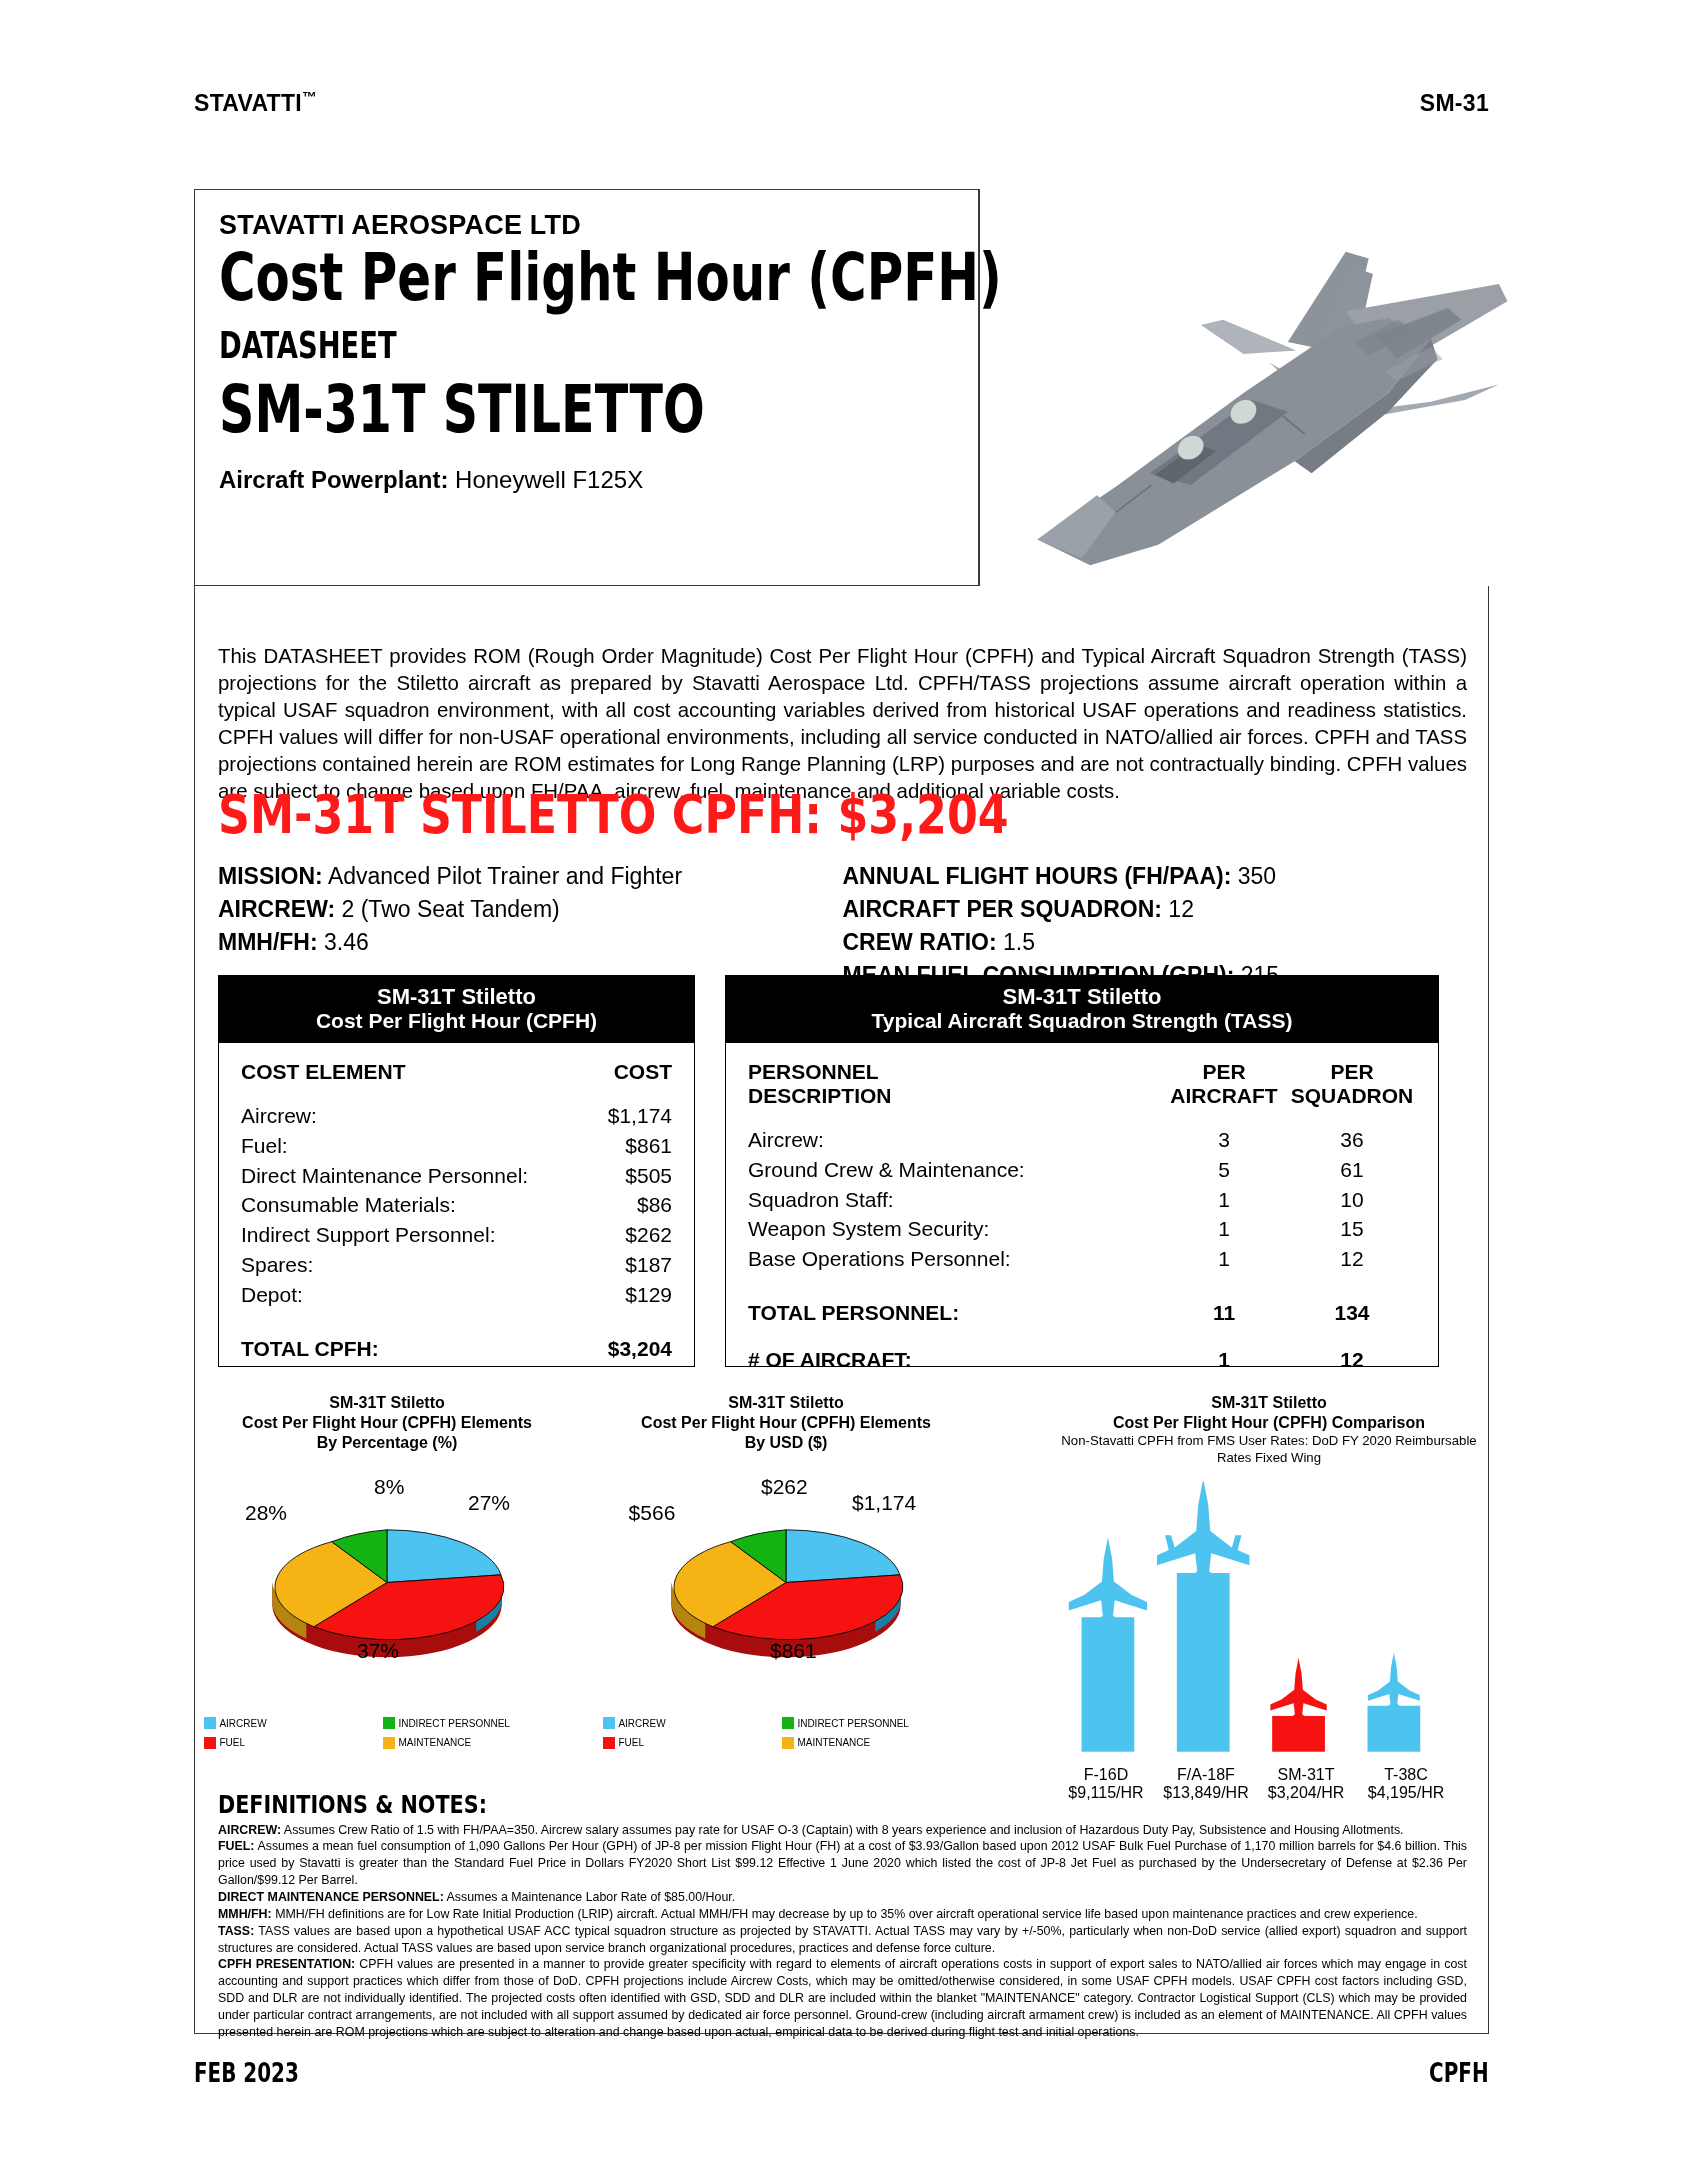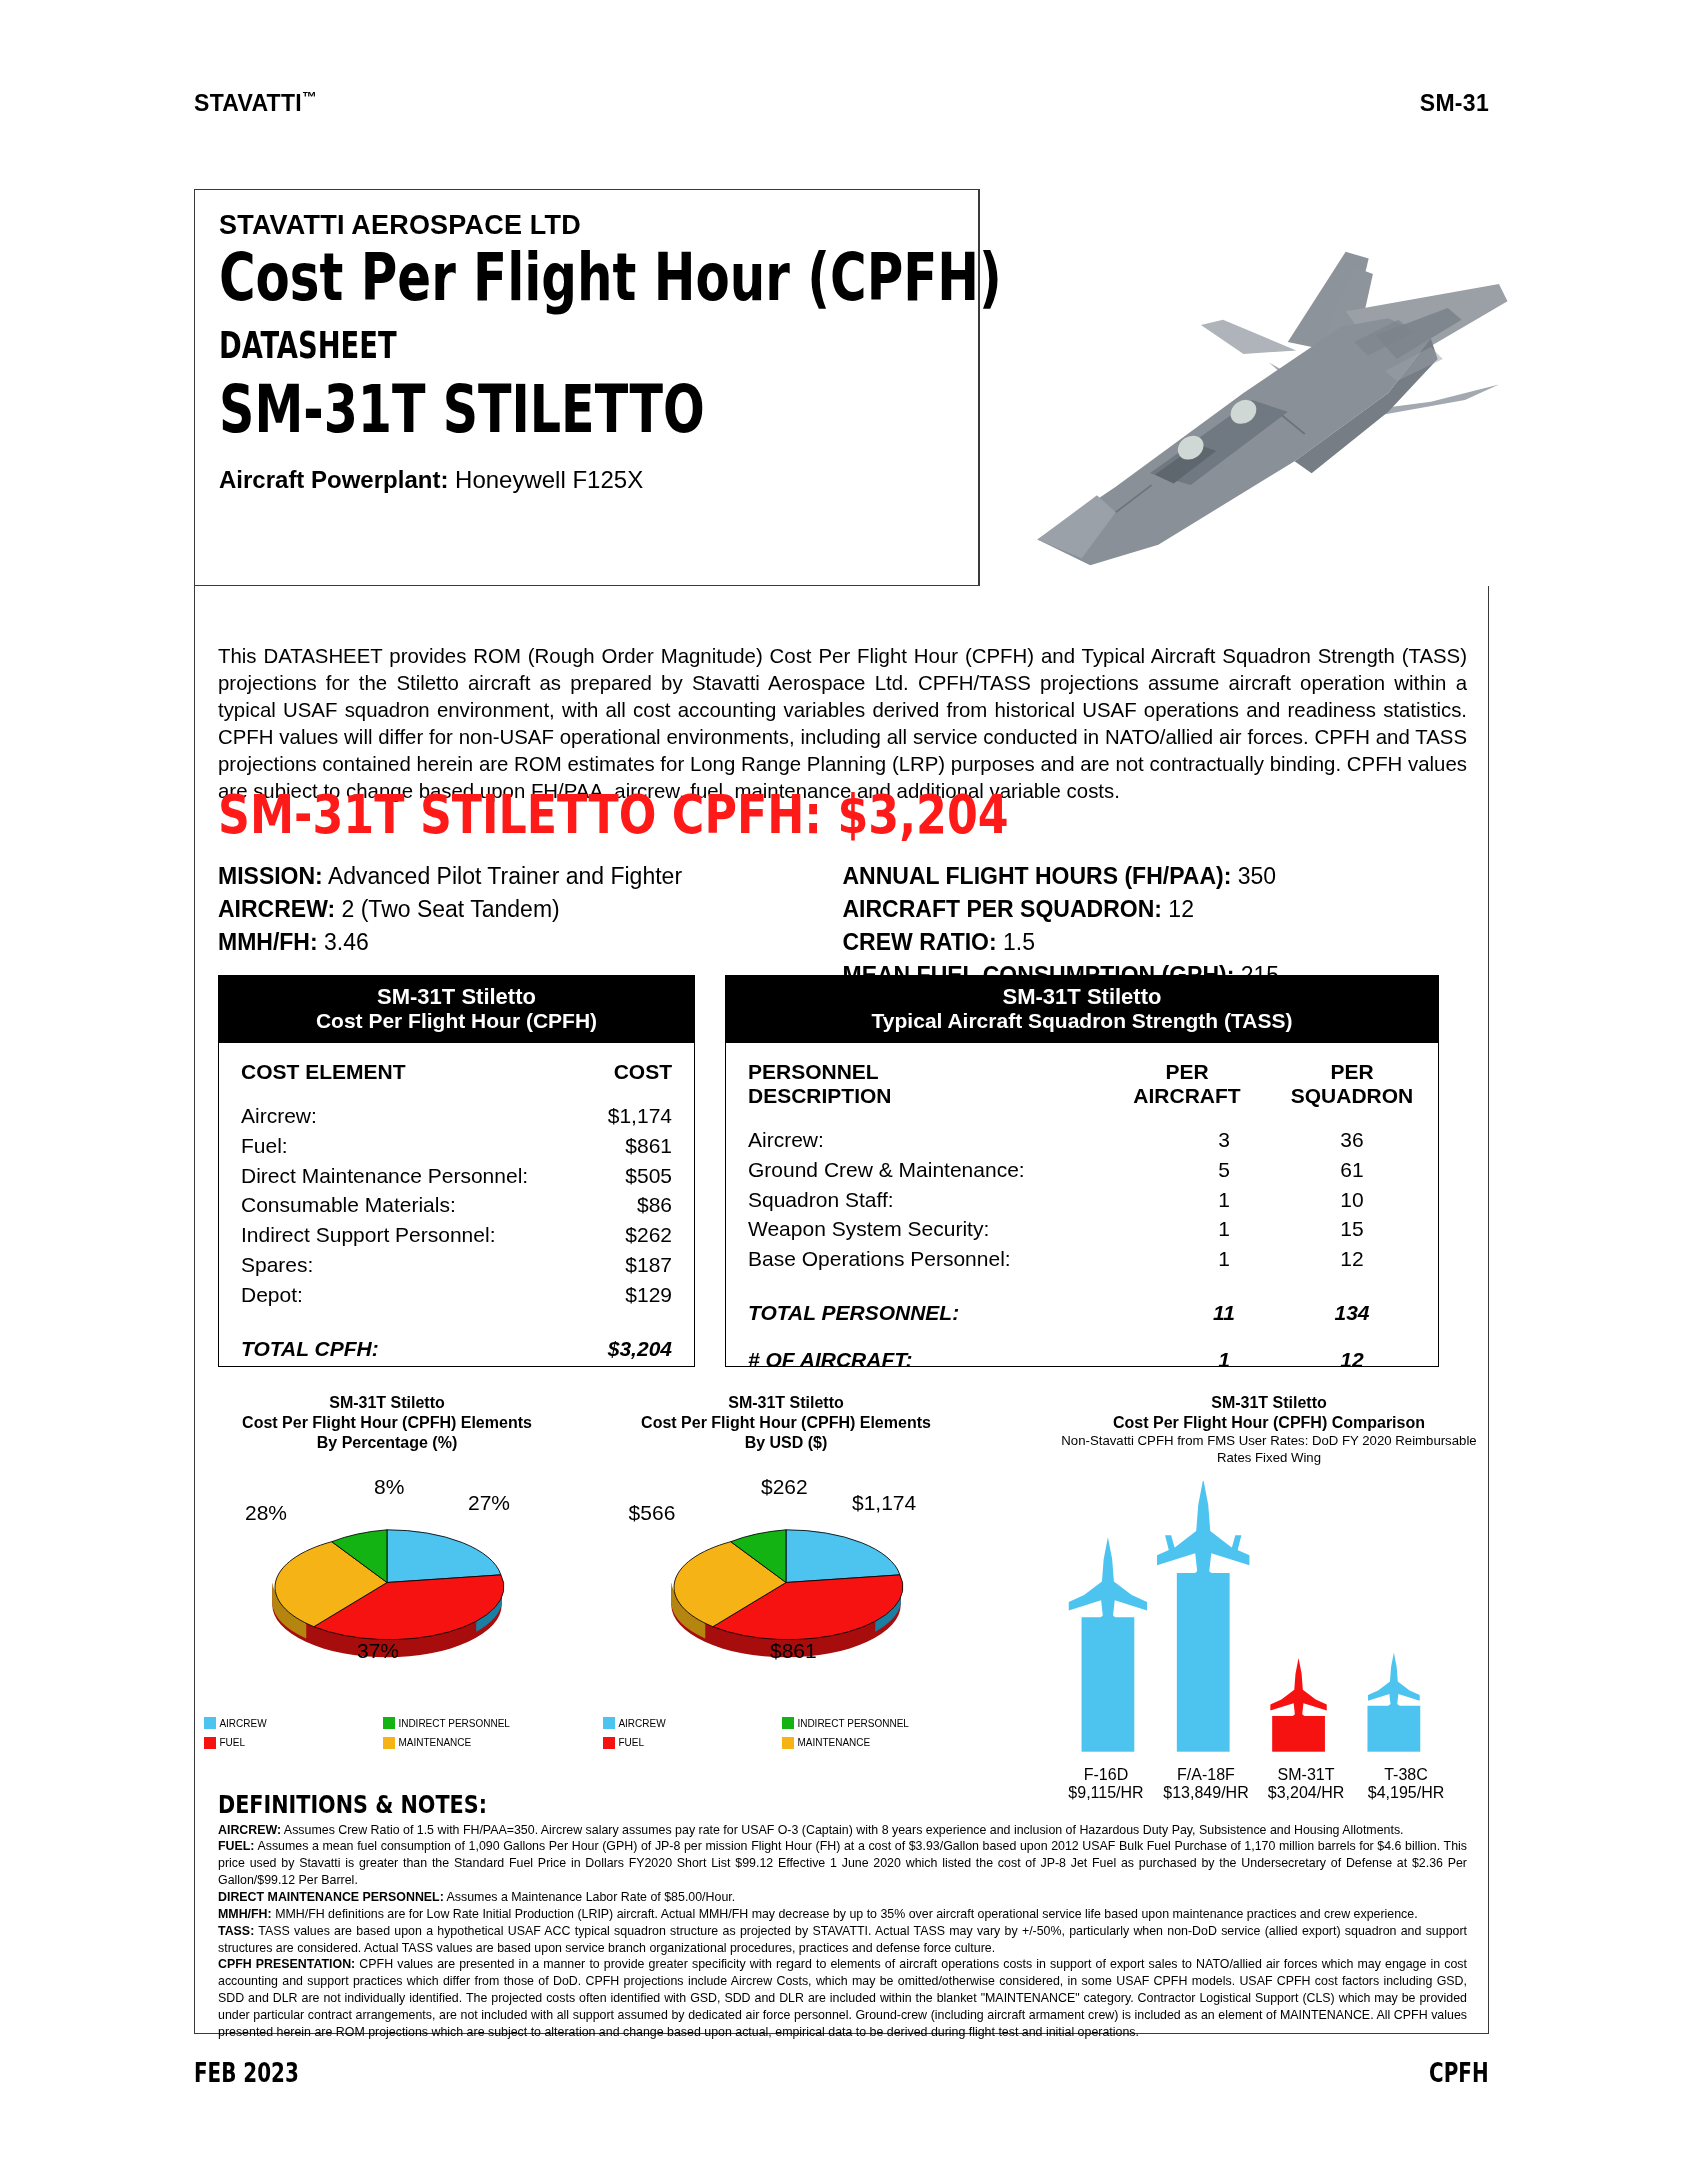--- a/index.html
+++ b/index.html
@@ -83,23 +83,23 @@
   .tbl { border:1.7px solid #000; background:#fff; }
   .tbl-cpfh { width:477px; height:392px; }
   .tbl-tass { width:714px; height:392px; }
   .tbl-head {
     background:#000; color:#fff; text-align:center;
     padding:8.5px 5.1px 10.2px 5.1px; font-weight:bold;
   }
   .tbl-head .l1 { font-size:22px; line-height:1.1; }
   .tbl-head .l2 { font-size:21px; line-height:1.15; }
   .tbl-body { padding:17px 22px 0 22px; }
-  .thead-row { display:flex; font-weight:bold; font-size:21px;gap:37px; }
+  .thead-row { display:flex; font-weight:bold; font-size:21px; }
   .trow { display:flex; font-size:21px; line-height:1.42; }
-  .trow.bold, .thead-row.bold { font-weight:bold;font-style:italic; }
+  .trow.bold, .thead-row.bold { font-weight:bold; }
   .c-desc { flex:1; }
   .c-cost { width:128px; text-align:right; }
   .c-num { width:128px; text-align:center; }
   .spacer-sm { height:17px; }
   .spacer-md { height:24px; }
 
   
   .charts { position:absolute; left:204px; top:1393px; width:1278px; height:537px; }
   .chart { position:absolute; top:0; }
   .chart-title { text-align:center; font-weight:bold; font-size:16px; line-height:1.25; }

